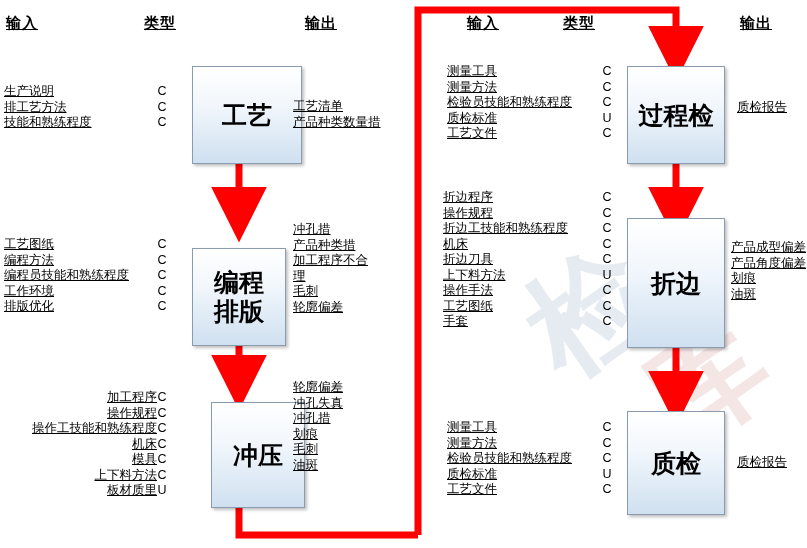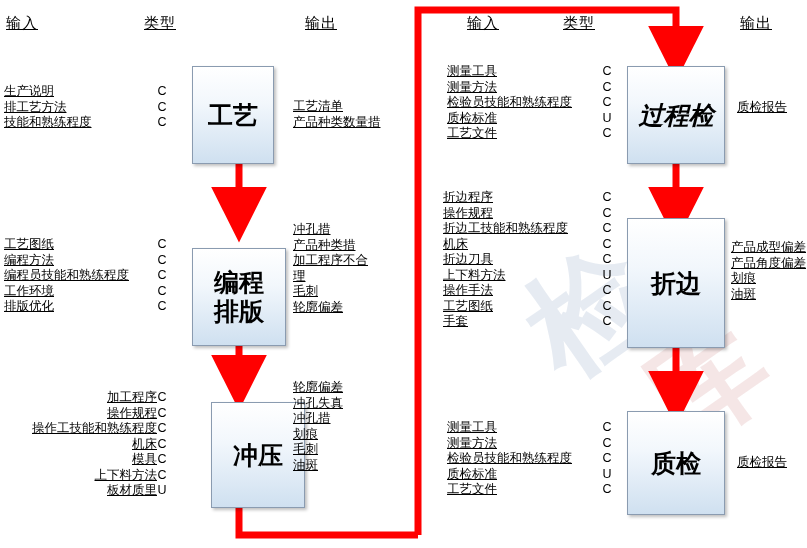--- a/index.html
+++ b/index.html
@@ -12,21 +12,21 @@
   }
   #canvas {
     position: relative;
     width: 807px;
     height: 548px;
     overflow: hidden;
     background: #ffffff;
   }
   .hdr {
     position: absolute;
-    font-weight: normal;
+    font-weight: bold;
     font-size: 15px;
     color: #000;
     text-decoration: underline;
     letter-spacing: 1px;
     white-space: nowrap;
   }
   .inputs, .outputs {
     position: absolute;
     font-size: 12.5px;
     line-height: 15.5px;
@@ -117,21 +117,21 @@
 
     <line x1="676" y1="348" x2="676" y2="393" stroke="#ff0000" stroke-width="7" marker-end="url(#ah)"></line>
   </svg>
 
   <div class="inputs" style="left:4px; top:84px; width:140px;">生产说明
 排工艺方法
 技能和熟练程度</div>
   <div class="types" style="left:155px; top:84px; width:14px;">C
 C
 C</div>
-  <div class="procbox" style="left:192px; top:66px; width:82px; height:98px;">工艺</div>
+  <div class="procbox" style="left:192px; top:66px; width:110px; height:98px;">工艺</div>
   <div class="outputs" style="left:293px; top:99px; width:150px;">工艺清单
 产品种类数量措</div>
 
   <div class="inputs" style="left:4px; top:237px; width:145px;">工艺图纸
 编程方法
 编程员技能和熟练程度
 工作环境
 排版优化</div>
   <div class="types" style="left:155px; top:237px; width:14px;">C
 C
@@ -172,21 +172,21 @@
   <div class="inputs" style="left:447px; top:64px; width:150px;">测量工具
 测量方法
 检验员技能和熟练程度
 质检标准
 工艺文件</div>
   <div class="types" style="left:600px; top:64px; width:14px;">C
 C
 C
 U
 C</div>
-  <div class="procbox" style="left:627px; top:66px; width:98px; height:98px;font-style:italic;">过程检</div>
+  <div class="procbox" style="left:627px; top:66px; width:98px; height:98px;">过程检</div>
   <div class="outputs" style="left:737px; top:100px; width:70px;">质检报告</div>
 
   <div class="inputs" style="left:443px; top:190px; width:150px;">折边程序
 操作规程
 折边工技能和熟练程度
 机床
 折边刀具
 上下料方法
 操作手法
 工艺图纸

